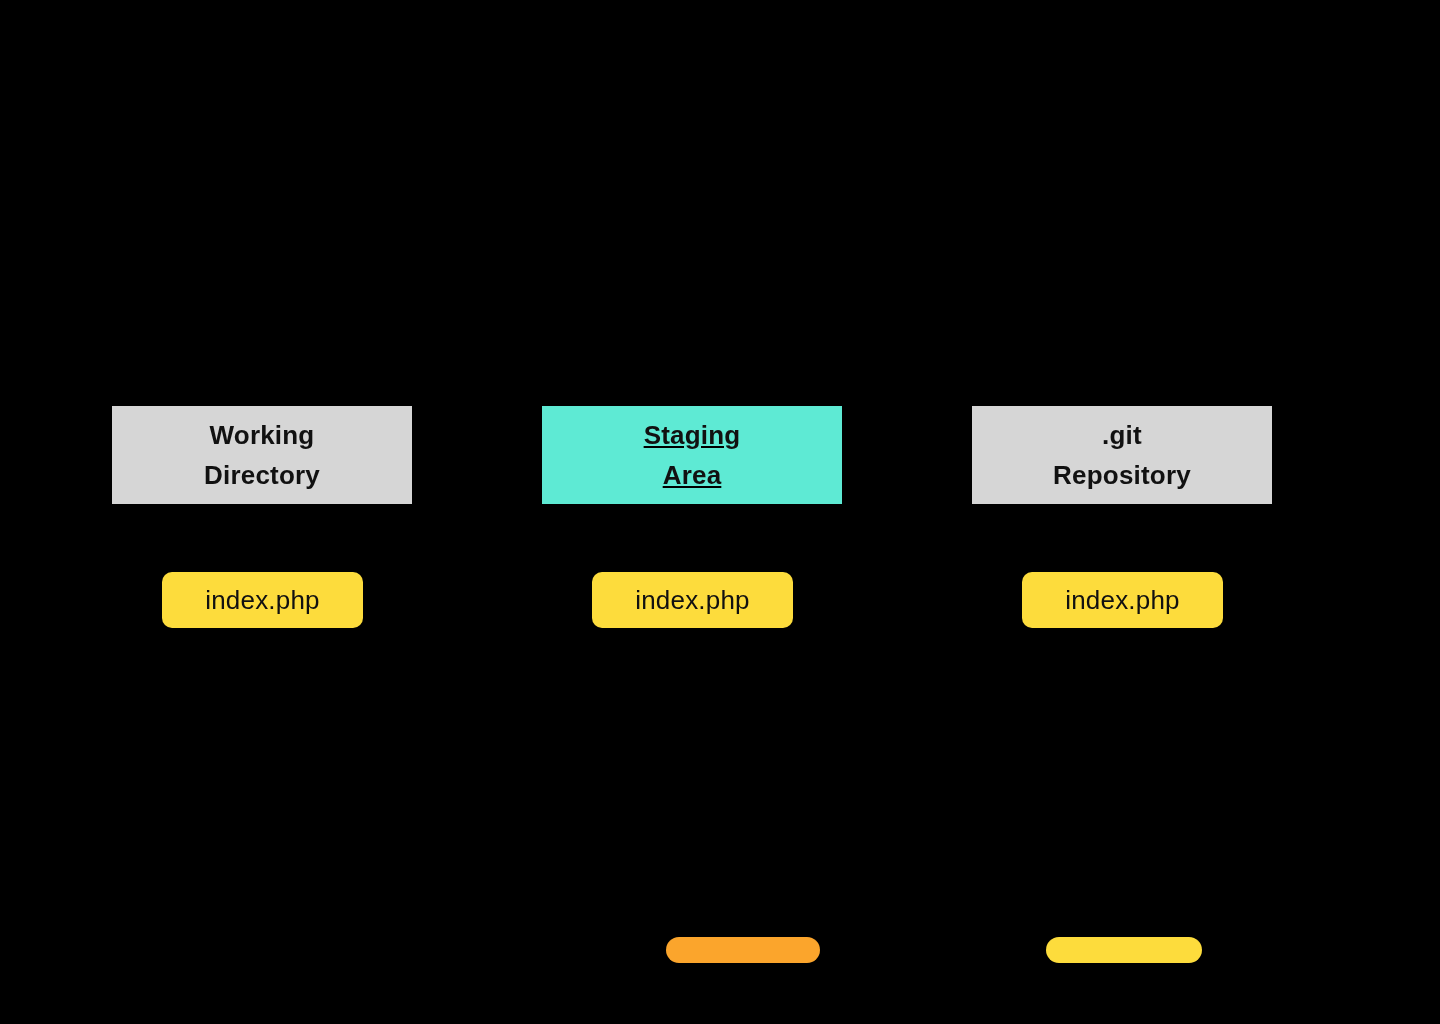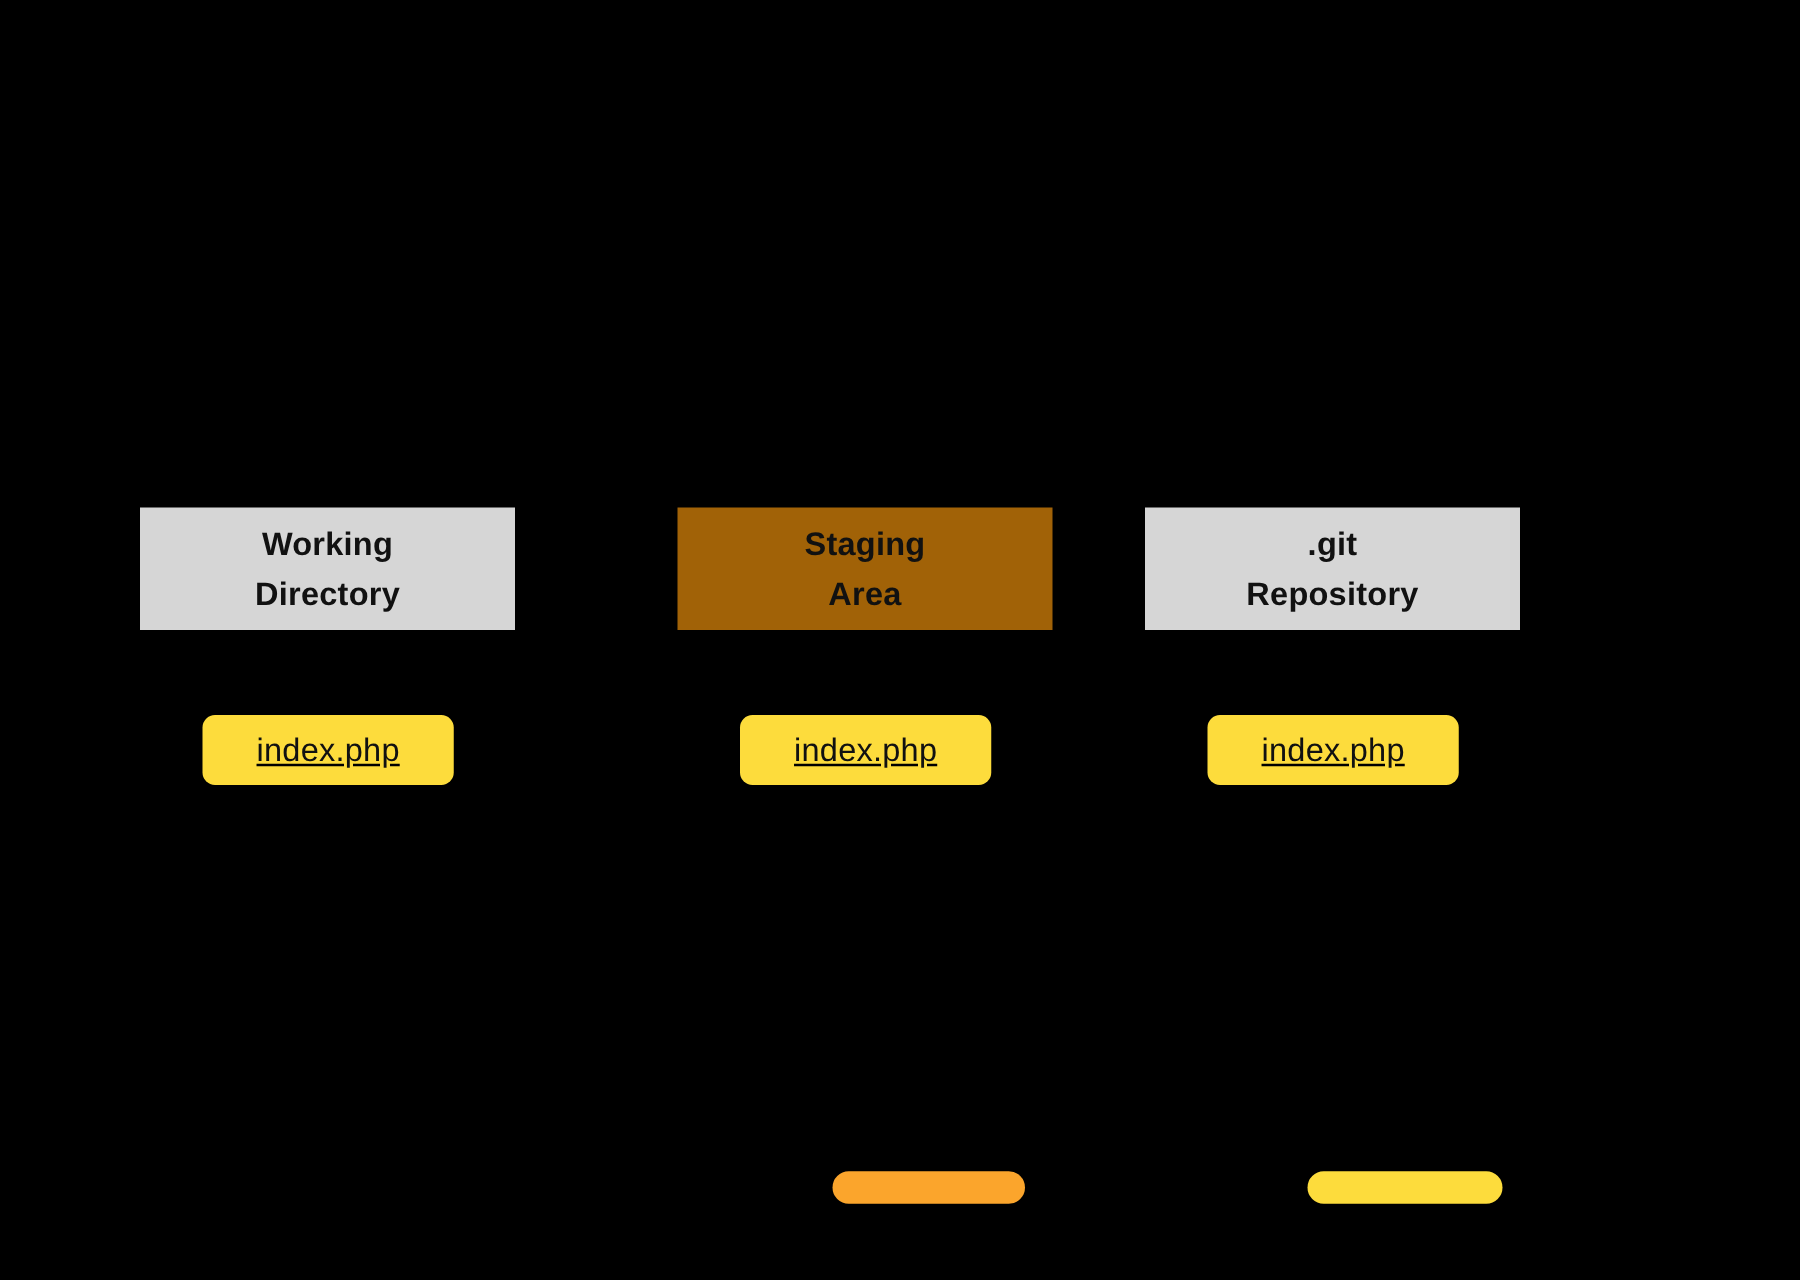--- a/index.html
+++ b/index.html
@@ -57,21 +57,20 @@
     top: 572px;
     left: 50px;
     width: 201px;
     height: 56px;
     background: #fddc3c;
     border-radius: 10px;
     display: flex;
     align-items: center;
     justify-content: center;
     box-sizing: border-box;
-    text-decoration: underline;
   }
 
   .file-chip-label {
     color: #111111;
     font-size: 26px;
     font-weight: 400;
     line-height: 30px;
     letter-spacing: 0.2px;
     white-space: nowrap;
   }
@@ -105,30 +104,30 @@
     <div class="area-header" style="background: rgb(214, 214, 214);">
       <div class="area-header-line">Working</div>
       <div class="area-header-line">Directory</div>
     </div>
     <div class="file-chip" style="background: rgb(253, 220, 60);">
       <span class="file-chip-label">index.php</span>
     </div>
   </div>
 
   <div class="area-column" id="col-1" style="left: 542px;">
-    <div class="area-header" style="background: #a16207;">
+    <div class="area-header" style="background: #5eead4; text-decoration: underline;">
       <div class="area-header-line">Staging</div>
       <div class="area-header-line">Area</div>
     </div>
     <div class="file-chip" style="background: rgb(253, 220, 60);">
       <span class="file-chip-label">index.php</span>
     </div>
   </div>
 
-  <div class="area-column" id="col-2" style="left: 916px;">
+  <div class="area-column" id="col-2" style="left: 972px;">
     <div class="area-header" style="background: rgb(214, 214, 214);">
       <div class="area-header-line">.git</div>
       <div class="area-header-line">Repository</div>
     </div>
     <div class="file-chip" style="background: rgb(253, 220, 60);">
       <span class="file-chip-label">index.php</span>
     </div>
   </div>
 
   <div class="marker-bar orange" style="left: 666px; width: 154px; background: rgb(251, 165, 44);"></div>

